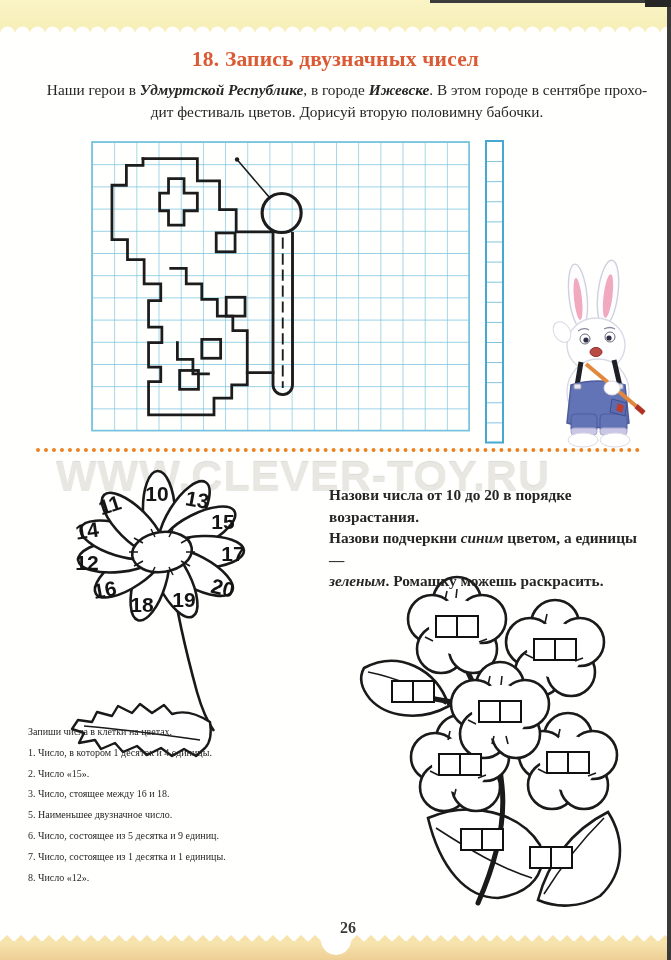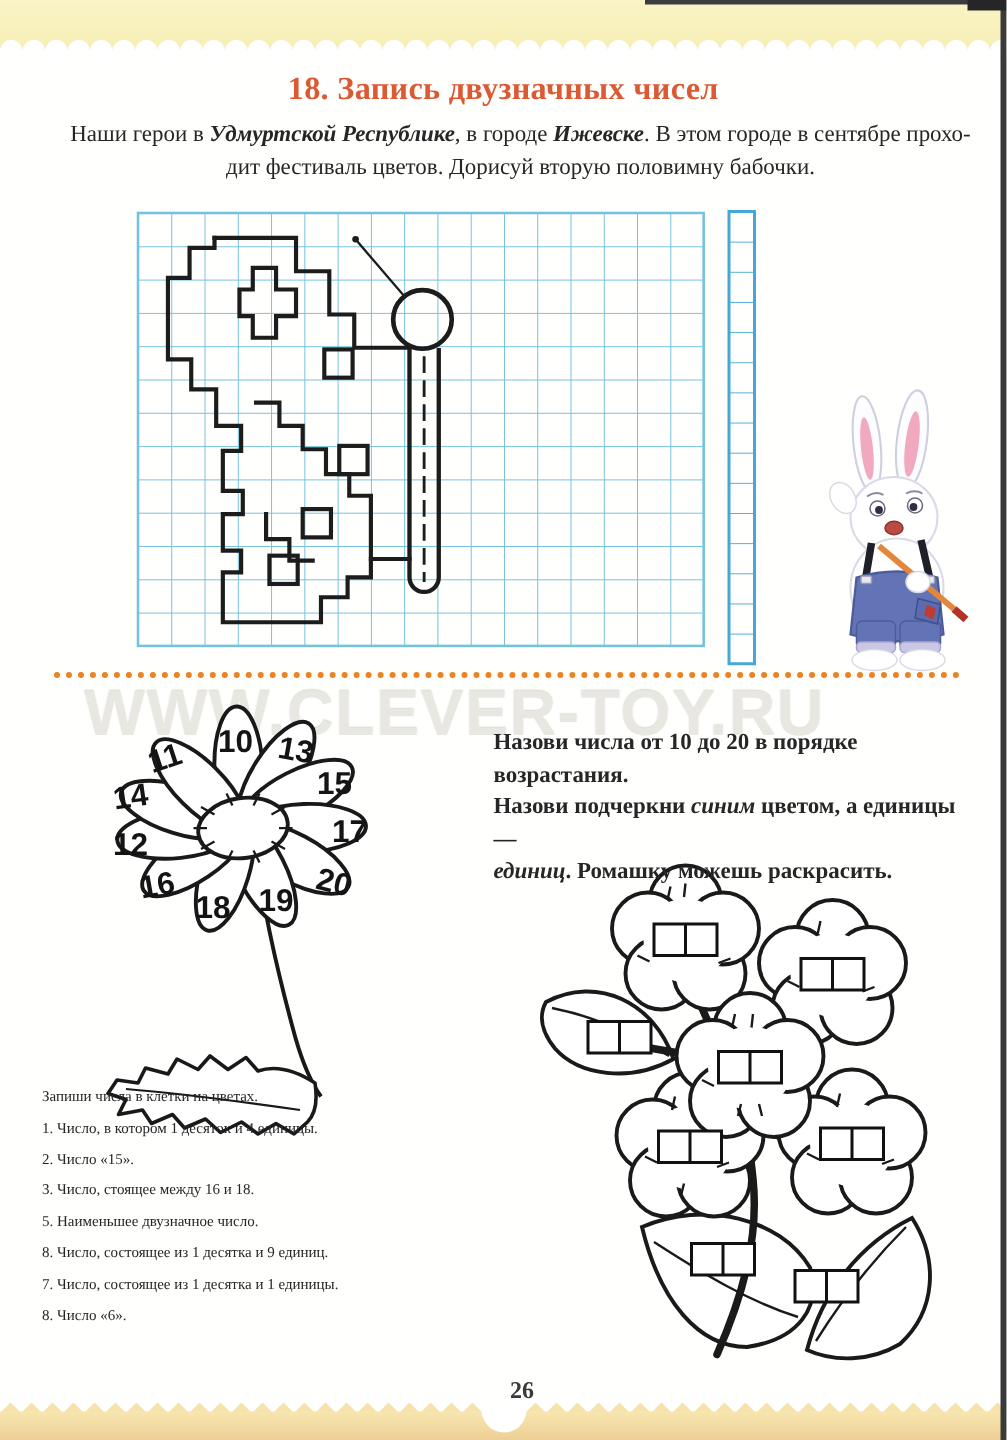--- a/index.html
+++ b/index.html
@@ -271,31 +271,31 @@
         <g transform="translate(530,847)">
             <rect width="42" height="21"></rect>
             <line x1="21" y1="0" x2="21" y2="21"></line>
           </g>
       </g>
     </g>
   </svg>
 
   <div class="divider"></div>
 
-  <div class="instr"><span>Назови числа от 10 до 20 в порядке возрастания.</span><br><span>Назови подчеркни </span><i>синим</i><span> цветом, а единицы —</span><br><i>единиц</i><span>. Ромашку можешь раскрасить.</span></div>
+  <div class="instr"><span>Назови числа от 10 до 20 в порядке возрастания.</span><br><span>Назови подчеркни </span><i>синим</i><span> цветом, а единицы —</span><br><i>зеленым</i><span>. Ромашку можешь раскрасить.</span></div>
 
   <div class="tasks">
     <div>Запиши числа в клетки на цветах.</div>
     <div>1. Число, в котором 1 десяток и 4 единицы.</div>
     <div>2. Число «15».</div>
     <div>3. Число, стоящее между 16 и 18.</div>
     <div>5. Наименьшее двузначное число.</div>
-    <div>8. Число, состоящее из 1 десятка и 9 единиц.</div>
+    <div>6. Число, состоящее из 5 десятка и 9 единиц.</div>
     <div>7. Число, состоящее из 1 десятка и 1 единицы.</div>
-    <div>8. Число «6».</div>
+    <div>8. Число «12».</div>
   </div>
 
   <svg class="band-bottom" width="671" height="26" viewBox="0 0 671 26">
     <defs>
       <linearGradient id="bb" x1="0" y1="0" x2="0" y2="1">
         <stop offset="0" stop-color="#f7e6b0"></stop>
           <stop offset="1" stop-color="#eecf95"></stop>
       </linearGradient>
       <pattern id="teeth" width="14" height="8" patternUnits="userSpaceOnUse">
         <path d="M0 8L7 1L14 8Z" fill="#f6e2aa"></path>

